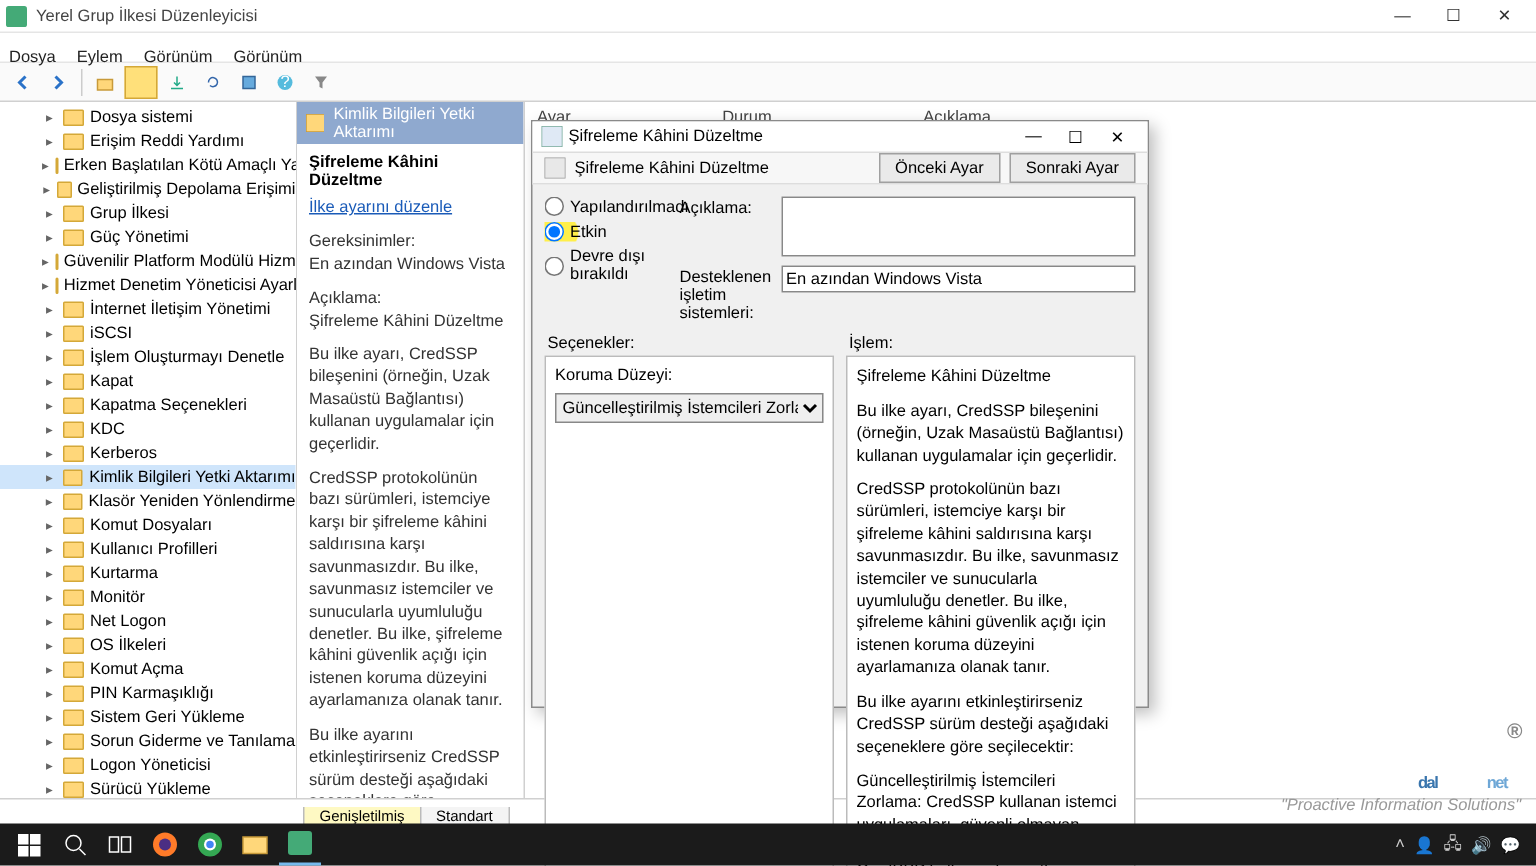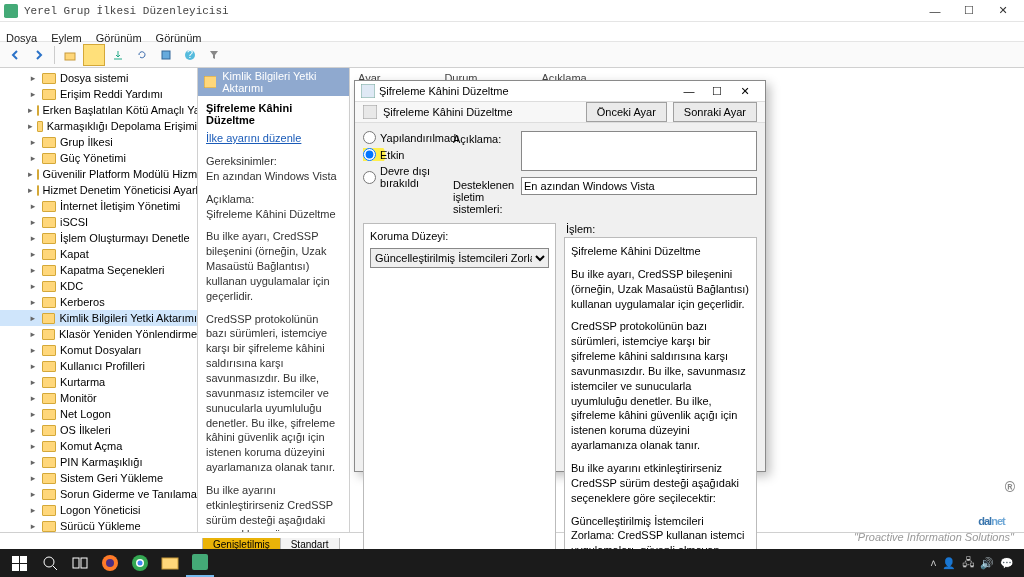--- a/index.html
+++ b/index.html
@@ -1,21 +1,21 @@
 <!DOCTYPE html>
 <html><head>
 <meta charset="utf-8">
 <style>
 * { margin: 0; padding: 0; box-sizing: border-box; font-family: "Segoe UI", Tahoma, sans-serif; font-size: 11px; }
 html, body { width: 1024px; height: 577px; overflow: hidden; background: #fff; }
 
 
 .titlebar { height: 22px; background: #fff; display: flex; align-items: center; padding: 0 4px; border-bottom: 1px solid #e5e5e5; }
 .titlebar .icon { width: 14px; height: 14px; margin-right: 6px; }
-.titlebar .title { flex: 1; color: #444; font-family: Liberation Mono, monospace; }
+.titlebar .title { flex: 1; color: #444; }
 .titlebar .winbtns { display: flex; }
 .titlebar .winbtns div { width: 34px; height: 22px; display: flex; align-items: center; justify-content: center; color: #333; }
 
 
 .menubar { height: 20px; display: flex; align-items: center; padding: 0 6px; gap: 14px; color: #222; border-bottom: 1px solid #e5e5e5; }
 .menubar span { cursor: default; margin-top: 12px; }
 
 
 .toolbar { height: 26px; display: flex; align-items: center; padding: 0 4px; gap: 2px; border-bottom: 1px solid #d0d0d0; background: #fafafa; }
 .toolbar .tb { width: 22px; height: 22px; display: flex; align-items: center; justify-content: center; border: 1px solid transparent; }
@@ -31,29 +31,29 @@
 .tree-row .lbl { color: #000; text-align: right; }
 
 .middle { width: 152px; border-right: 1px solid #d0d0d0; padding: 6px 8px; overflow: hidden; background: #fff; }
 .middle-head { background: #8fa9cf; color: #fff; padding: 2px 6px; display: flex; align-items: center; gap: 6px; margin: -6px -8px 6px -8px; }
 .middle-sub { font-weight: bold; margin-bottom: 6px; }
 .middle-link { color: #1a5bb8; text-decoration: underline; cursor: pointer; }
 .middle-desc { margin-top: 10px; line-height: 1.35; color: #333; }
 .middle-desc p { margin-bottom: 8px; }
 
 .right { flex: 1; position: relative; background: #fff; }
-.right-head { display: flex; padding: 4px 8px 4px 8px; color: #444; gap: 64px; text-align: right; }
+.right-head { display: flex; padding: 4px 8px 4px 8px; color: #444; gap: 101px; text-align: right; }
 .right-items { padding: 0 8px; }
 .right-item { display: flex; align-items: center; height: 16px; gap: 4px; }
 .right-item .ico { width: 14px; height: 14px; background: #f0f0f0; border: 1px solid #999; }
 
 
 .tabs { height: 20px; display: flex; align-items: flex-end; padding-left: 4px; border-top: 1px solid #d0d0d0; margin-top: -1px; background: #fff;}
 .tab { border: 1px solid #bbb; border-top: none; padding: 1px 10px; background: #f4f4f4; margin-right: -1px; font-size: 10px; }
-.tab.active { background: #eab308; }
+.tab.active { background: #fef9c3; }
 
 
 .statusbar { height: 16px; padding: 1px 6px; color: #333; font-size: 10px; border-top: 1px solid #d9d9d9; background: #f6f6f6; }
 
 
 .dialog { position: absolute; left: 354px; top: 80px; width: 412px; height: 392px; background: #f0f0f0; border: 1px solid #8a8a8a; box-shadow: 4px 4px 10px rgba(0,0,0,0.25); display: flex; flex-direction: column; z-index: 50; }
 .dlg-title { height: 22px; background: #fff; display: flex; align-items: center; padding: 0 6px; border-bottom: 1px solid #ddd; }
 .dlg-title .t { flex: 1; }
 .dlg-title .btns { display: flex; gap: 0; }
 .dlg-title .btns div { width: 28px; height: 20px; display: flex; align-items: center; justify-content: center; }
@@ -75,21 +75,21 @@
 .dlg-mid .col-left { display: flex; flex-direction: column; gap: 6px; }
 .dlg-mid select { width: 100%; border: 1px solid #888; height: 20px; font-size: 11px; }
 .dlg-mid .help { line-height: 1.35; }
 .dlg-mid .help p { margin-bottom: 8px; }
 .dlg-mid .lblrow { display: flex; gap: 10px; padding: 0 2px 2px 2px; }
 .dlg-mid .lblrow span:first-child { flex: 1; }
 
 
 .watermark { position: absolute; right: 10px; bottom: 34px; text-align: right; color: #2a5f8e; z-index: 1; pointer-events: none; }
 .watermark .big { font-size: 50px; font-weight: bold; letter-spacing: -1px; color: #3975ad; }
-.watermark .big .n { color: #6ea7d6; }
+.watermark .big .n { color: #6ea7d6; margin-left: 33px; }
 .watermark .reg { font-size: 14px; vertical-align: top; color: #888; }
 .watermark .sub { font-size: 11px; color: #999; font-style: italic; margin-top: -6px; }
 
 
 .taskbar { position: absolute; left: 0; right: 0; bottom: 0; height: 28px; background: #1b1b1b; display: flex; align-items: center; padding: 0 4px; gap: 2px; z-index: 100; }
 .taskbar .start { width: 30px; height: 28px; display: flex; align-items: center; justify-content: center; }
 .taskbar .tbicon { width: 28px; height: 28px; display: flex; align-items: center; justify-content: center; }
 .taskbar .tray { margin-left: auto; display: flex; align-items: center; gap: 6px; color: #ccc; font-size: 10px; padding-right: 6px; }
 .win-logo { display: grid; grid-template-columns: 7px 7px; grid-template-rows: 7px 7px; gap: 1px; }
 .win-logo div { background: #fff; }
@@ -184,21 +184,21 @@
         <span class="lbl">Erişim Reddi Yardımı</span>
       </div>
       <div class="tree-row">
         <span class="caret">▸</span>
         <span class="fld"></span>
         <span class="lbl">Erken Başlatılan Kötü Amaçlı Yazılımdan K</span>
       </div>
       <div class="tree-row">
         <span class="caret">▸</span>
         <span class="fld"></span>
-        <span class="lbl">Karmaşıklığı Depolama Erişimi</span>
+        <span class="lbl">Geliştirilmiş Depolama Erişimi</span>
       </div>
       <div class="tree-row">
         <span class="caret">▸</span>
         <span class="fld"></span>
         <span class="lbl">Grup İlkesi</span>
       </div>
       <div class="tree-row">
         <span class="caret">▸</span>
         <span class="fld"></span>
         <span class="lbl">Güç Yönetimi</span>
@@ -440,20 +440,23 @@
         <textarea style=""></textarea>
       </div>
       <div class="field-row">
         <label><span>Desteklenen</span><br><span>işletim sistemleri:</span></label>
         <input type="text" readonly="" value="En azından Windows Vista" style="">
       </div>
     </div>
   </div>
   <div class="dlg-mid">
     <div style="flex:1;display:flex;flex-direction:column">
+      <div class="lblrow">
+          <span>Seçenekler:</span>
+        </div>
       <div class="col col-left">
         <span>Koruma Düzeyi:</span>
         <select><option>Güncelleştirilmiş İstemcileri Zorla</option></select>
       </div>
     </div>
     <div style="flex:1;display:flex;flex-direction:column">
       <div class="lblrow">
           <span>İşlem:</span>
         </div>
       <div class="col help">

